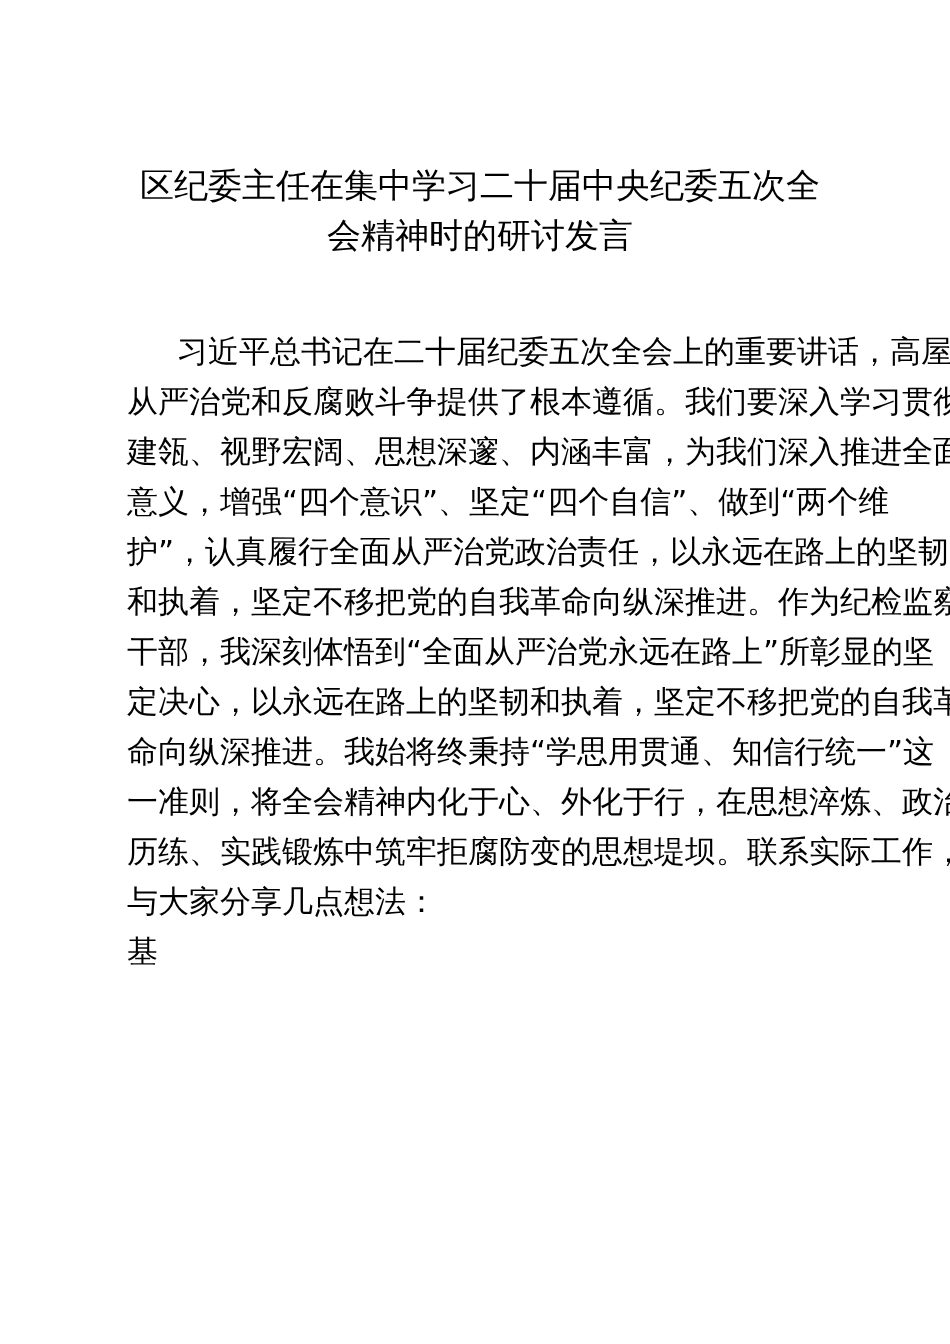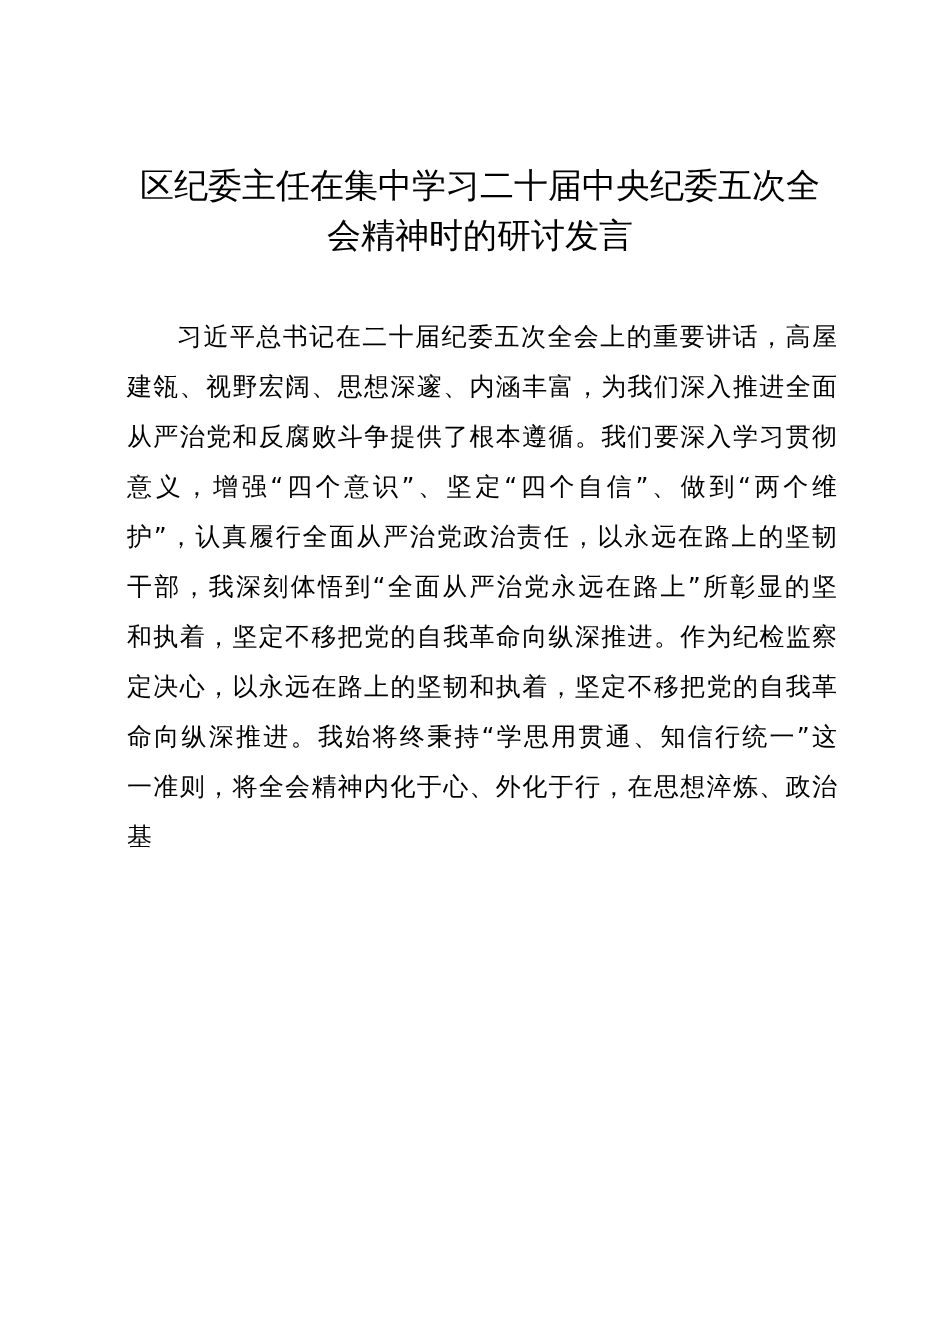--- a/index.html
+++ b/index.html
@@ -34,22 +34,22 @@
       letter-spacing: 0px;
     }
     .title-line {
       display: block;
       white-space: nowrap;
     }
     .body {
       position: absolute;
       left: 127px;
       width: 710px;
-      top: 312px;
-      font-size: 25px;
+      top: 326px;
+      font-size: 31px;
       line-height: 50px;
     }
     .line {
       display: block;
       white-space: nowrap;
       height: 50px;
       text-align: justify;
       text-align-last: justify;
     }
     .line.last {
@@ -66,29 +66,31 @@
 
   <div class="title">
     <span class="title-line">区纪委主任在集中学习二十届中央纪委五次全</span>
     <span class="title-line">会精神时的研讨发言</span>
   </div>
 
   <div class="body">
 
     <div>
       <span class="line indent">习近平总书记在二十届纪委五次全会上的重要讲话，高屋</span>
+      <span class="line">从严治党和反腐败斗争提供了根本遵循。我们要深入学习贯彻</span>
       <span class="line">建瓴、视野宏阔、思想深邃、内涵丰富，为我们深入推进全面</span>
-      <span class="line">从严治党和反腐败斗争提供了根本遵循。我们要深入学习贯彻</span>
       <span class="line">意义，增强“四个意识”、坚定“四个自信”、做到“两个维</span>
       <span class="line">护”，认真履行全面从严治党政治责任，以永远在路上的坚韧</span>
+      <span class="line">和执着，坚定不移把党的自我革命向纵深推进。作为纪检监察</span>
       <span class="line">干部，我深刻体悟到“全面从严治党永远在路上”所彰显的坚</span>
-      <span class="line">和执着，坚定不移把党的自我革命向纵深推进。作为纪检监察</span>
       <span class="line">定决心，以永远在路上的坚韧和执着，坚定不移把党的自我革</span>
       <span class="line">命向纵深推进。我始将终秉持“学思用贯通、知信行统一”这</span>
       <span class="line">一准则，将全会精神内化于心、外化于行，在思想淬炼、政治</span>
+      <span class="line">历练、实践锻炼中筑牢拒腐防变的思想堤坝。联系实际工作，</span>
+      <span class="line last">与大家分享几点想法：</span>
     </div>
 
     <div>
       <span class="line last">基</span>
     </div>
 
     <div>
     </div>
 
   </div>

